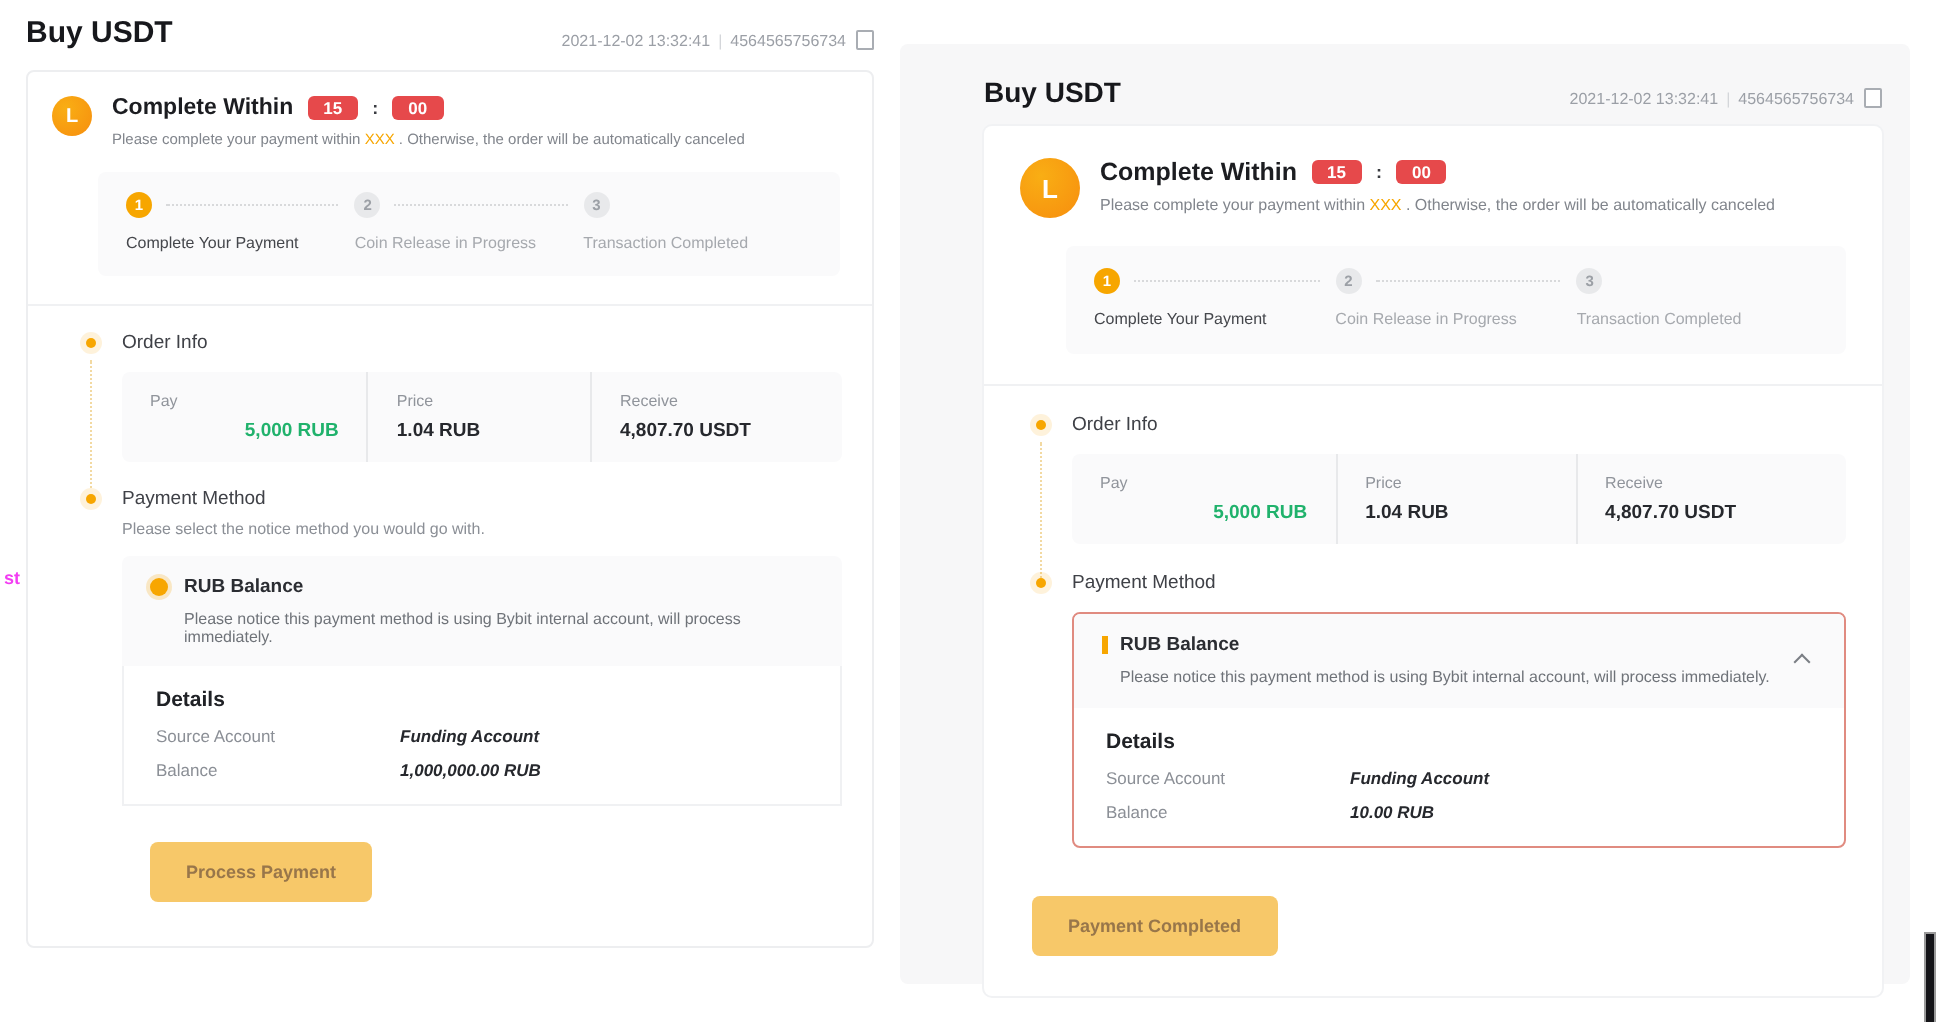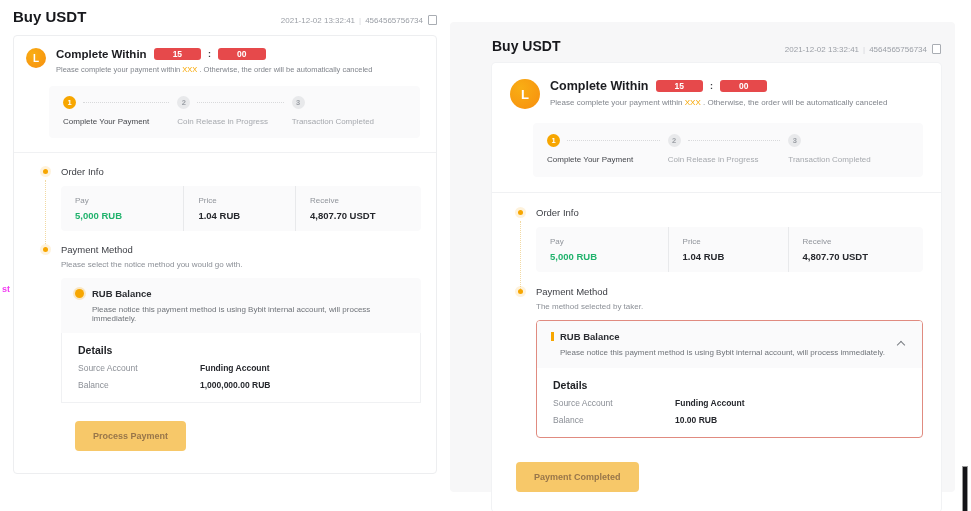--- a/index.html
+++ b/index.html
@@ -15,21 +15,21 @@
   .copy-icon { position:relative; width:7px; height:8px; border:1px solid #a9adb3; border-radius:1px; display:inline-block; margin-left:3px; background:#fff; }
   .copy-icon::before { content:""; position:absolute; left:-3px; top:-3px; width:7px; height:8px; border:1px solid #a9adb3; border-radius:1px; background:#fff; }
   .copy-icon::after { content:""; position:absolute; left:0px; top:0px; width:5px; height:6px; background:#fff; }
 
   .card { background:#fff; border:1px solid #edeef0; border-radius:4px; }
 
   .timer-row { display:flex; gap:10px; }
   .clock-icon { border-radius:50%; background:radial-gradient(circle at 35% 30%, #f9ae14, #f78e0e); color:#fff; font-weight:700; display:flex; align-items:center; justify-content:center; flex:none; }
   .timer-title-row { display:flex; align-items:center; gap:4px; }
   .timer-title { font-weight:700; color:#1c1d21; }
-  .badge { background:#e6494b; color:#fff; font-weight:700; border-radius:3px; padding:1px 19px; font-size:8.5px; margin-left:3px; }
+  .badge { background:#e6494b; color:#fff; font-weight:700; border-radius:3px; padding:1px 8px; font-size:8.5px; margin-left:3px; }
   .badge + .colon { margin-left:3px; }
   .colon { font-weight:700; color:#3a3c41; font-size:9px; }
   .timer-note { color:#81858c; margin-top:5px; }
   .hl-amber { color:#f7a600; }
 
   .steps-box { background:#fafafb; border-radius:4px; display:flex; }
   .step { flex:1; position:relative; }
   .step-circle { width:13px; height:13px; border-radius:50%; background:#e8e9eb; color:#9ca0a6; font-size:7.5px; font-weight:700; display:flex; align-items:center; justify-content:center; }
   .step.active .step-circle { background:#f7a600; color:#fff; }
   .step:not(:last-child)::after { content:""; position:absolute; top:6px; left:20px; right:8px; border-top:1px dotted #d8d9db; }
@@ -42,34 +42,34 @@
   .bullet { position:absolute; width:5px; height:5px; border-radius:50%; background:#f7a600; box-shadow:0 0 0 3px rgba(247,166,0,.14); }
   .sec-line::before { content:""; position:absolute; border-left:1px dotted #f2d9a2; }
   .sec-title { font-size:9.5px; color:#3f4147; }
   .sec-sub { font-size:8px; color:#8b8f96; margin-top:5px; }
 
   .info-box { background:#fafafb; border-radius:4px; display:flex; margin-top:9px; }
   .info-col { padding:10px 14px; }
   .info-col + .info-col { border-left:1px solid #e8e9eb; }
   .info-lbl { font-size:8px; color:#90949b; }
   .info-val { font-size:9.5px; font-weight:700; color:#26282d; margin-top:5px; }
-  .info-val.green { color:#20b26c; }
+  .info-val.green { color:#20b26c;text-align:right; }
 
   .option-box { background:#fafafb; border-radius:4px; padding:10px 14px; }
   .option-head { display:flex; align-items:center; gap:8px; font-size:9.5px; font-weight:700; color:#2b2d32; }
   .radio { width:9px; height:9px; border-radius:50%; flex:none; }
   .radio.sel { background:#f7a600; box-shadow:0 0 0 2px rgba(247,166,0,.22); }
   .radio.empty { background:#fff; border:1px solid #c9cdd3; }
   .option-notice { margin:6px 0 0 17px; font-size:8px; color:#6f7379; }
 
   .details-box { background:#fff; border:1px solid #f0f1f3; border-top:none; padding:11px 16px 12px; }
   .details-title { font-size:10.5px; font-weight:700; color:#202226; }
   .detail-row { display:flex; font-size:8.5px; margin-top:7px; }
   .detail-lbl { width:122px; color:#8b8f96; flex:none; }
-  .detail-val { font-weight:700; color:#26282d; }
+  .detail-val { font-weight:700; color:#26282d;font-style:italic; }
 
   .btn-primary { display:inline-block; background:#f7c869; color:#98764a; font-weight:700; font-size:9px; border:none; border-radius:4px; padding:10px 18px; cursor:pointer; font-family:inherit; }
 
   
   #left-panel { position:absolute; left:13px; top:8px; width:424px; }
   #left-panel .page-title { font-size:15px; }
   #left-card { margin-top:10px; padding:12px 12px 16px; }
   #left-card .clock-icon { width:20px; height:20px; font-size:10px; }
   #left-card .timer-title { font-size:11.5px; }
   #left-card .timer-note { font-size:7.5px; }
@@ -273,21 +273,20 @@
           <div class="info-col" style="flex:1;">
             <div class="info-lbl">Receive</div>
             <div class="info-val">4,807.70 USDT</div>
           </div>
         </div>
       </div>
 
       <div class="sec">
         <span class="bullet"></span>
         <div class="sec-title">Payment Method</div>
-        <div class="sec-sub">The method selected by taker.</div>
 
         <div class="method-box">
           <div class="method-head">
             <div class="method-name-row">
               <span class="ybar"></span>
               <span>RUB Balance</span>
             </div>
             <div class="option-notice" style="margin-left:9px;">Please notice this payment method is using Bybit internal account, will process immediately.</div>
             <span class="chevron-up"></span>
           </div>

